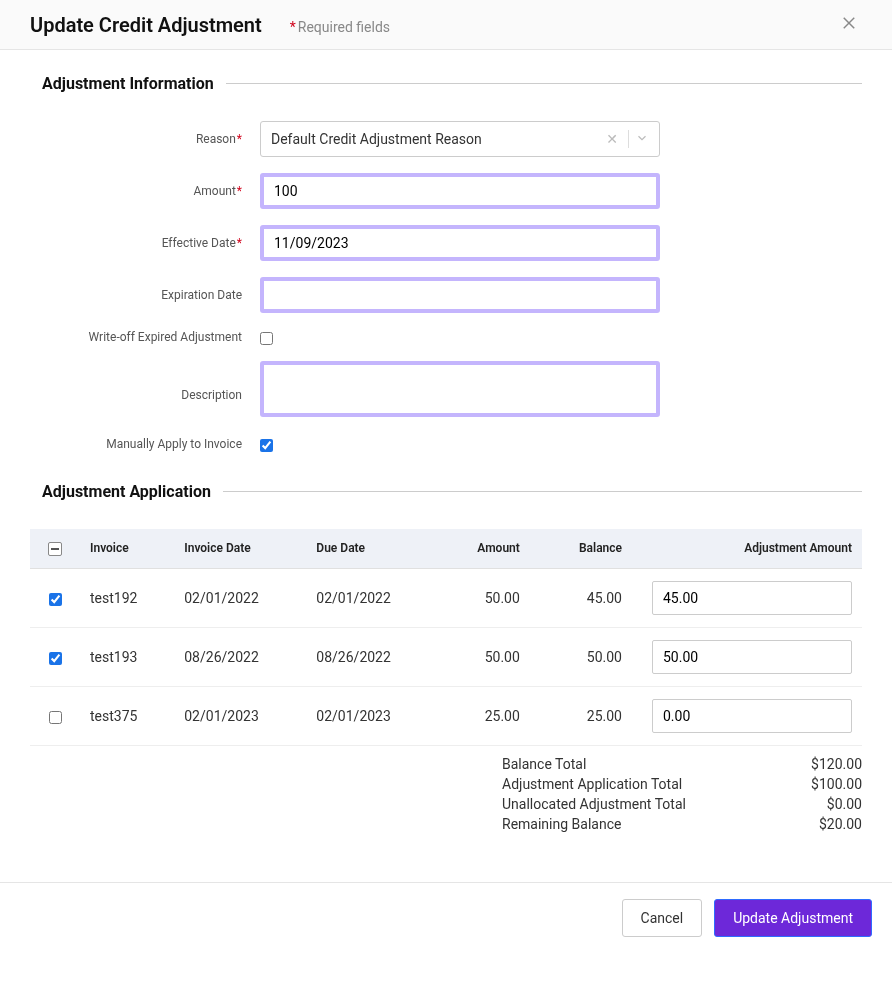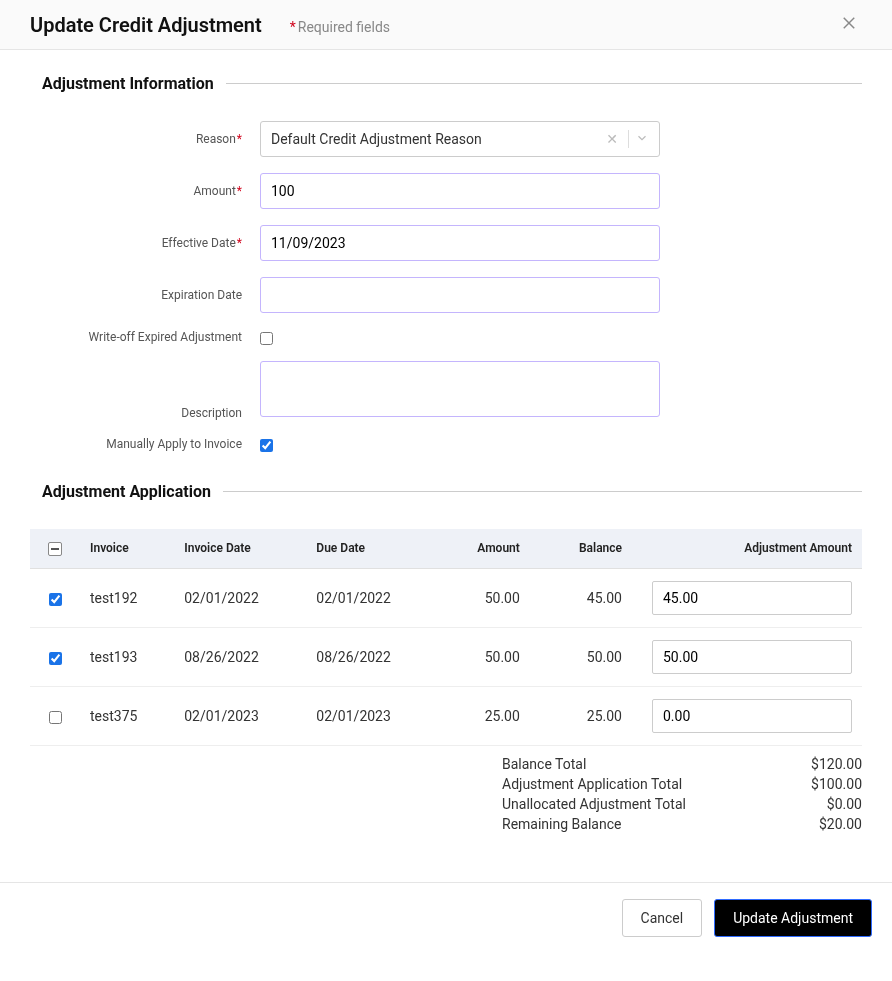--- a/index.html
+++ b/index.html
@@ -52,21 +52,21 @@
     display: flex; align-items: center; padding: 0 10px;
   }
   .select-value { flex: 1; color: #333; }
   .select-clear {
     width: 20px; text-align: center; color: #bbb; cursor: pointer; font-size: 14px;
   }
   .select-sep { width: 1px; height: 18px; background: #ddd; margin: 0 6px; }
   .select-caret { color: #bbb; }
 
   .text-input, .textarea-input {
-    width: 100%; border: 1px solid #c4b5fd; border-radius: 3px;
+    width: 100%; border: 4px solid #c4b5fd; border-radius: 3px;
     padding: 8px 10px; font-size: 14px; font-family: inherit; background: #fff;
   }
   .text-input { height: 36px; }
   .textarea-input { height: 56px; resize: none; }
 
   .checkbox {
     width: 13px; height: 13px; margin: 0; vertical-align: middle;
     accent-color: #1a73e8;
   }
 
@@ -112,21 +112,21 @@
     align-items: flex-end;
   }
   .btn {
     padding: 10px 18px; font-size: 14px; border-radius: 3px; cursor: pointer;
     font-family: inherit;
   }
   .btn-secondary {
     background: #fff; border: 1px solid #ccc; color: #333;
   }
   .btn-primary {
-    background: #000000; border: 1px solid #2f6bff; color: #fff;
+    background: #6d28d9; border: 1px solid #2f6bff; color: #fff;
   }
 </style>
 </head>
 <body>
 
 <div class="modal-header">
   <div class="left">
     <span class="modal-title">Update Credit Adjustment</span>
     <span class="required-note">
       <span class="required-asterisk">*</span><span>Required fields</span>
@@ -185,21 +185,21 @@
       </div>
     </div>
 
     <div class="form-row">
       <div class="label-col"><span>Write-off Expired Adjustment</span></div>
       <div class="field-col">
         <input type="checkbox" class="checkbox" style="">
       </div>
     </div>
 
-    <div class="form-row" style="align-items:flex-end;">
+    <div class="form-row" style="align-items:center;">
       <div class="label-col" style="padding-top:8px;"><span>Description</span></div>
       <div class="field-col">
         <textarea class="textarea-input" style=""></textarea>
       </div>
     </div>
 
     <div class="form-row" style="margin-top:12px;">
       <div class="label-col"><span>Manually Apply to Invoice</span></div>
       <div class="field-col">
         <input type="checkbox" class="checkbox" checked="" style="">

